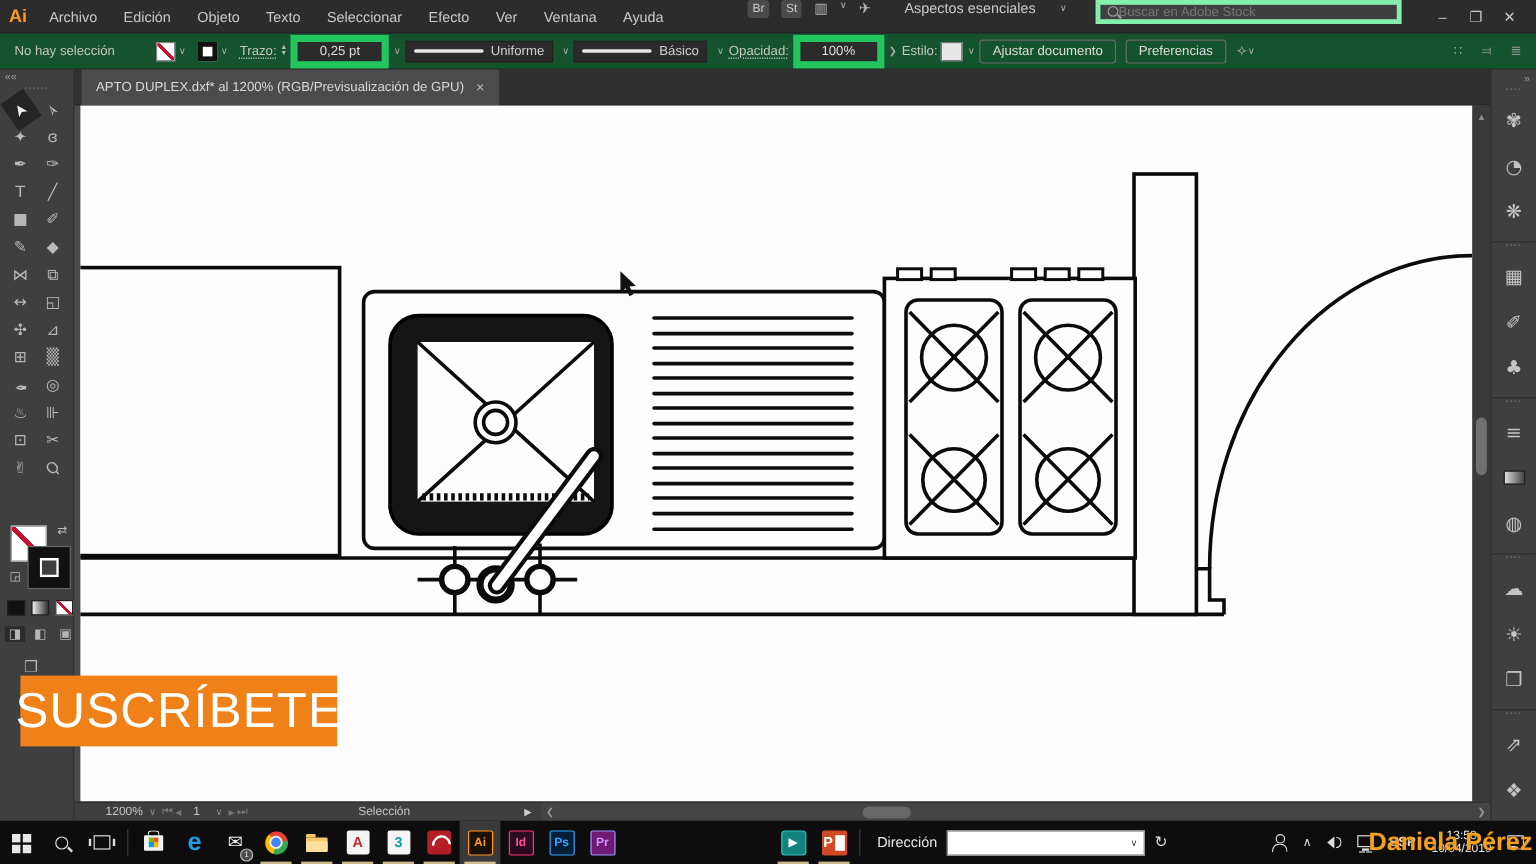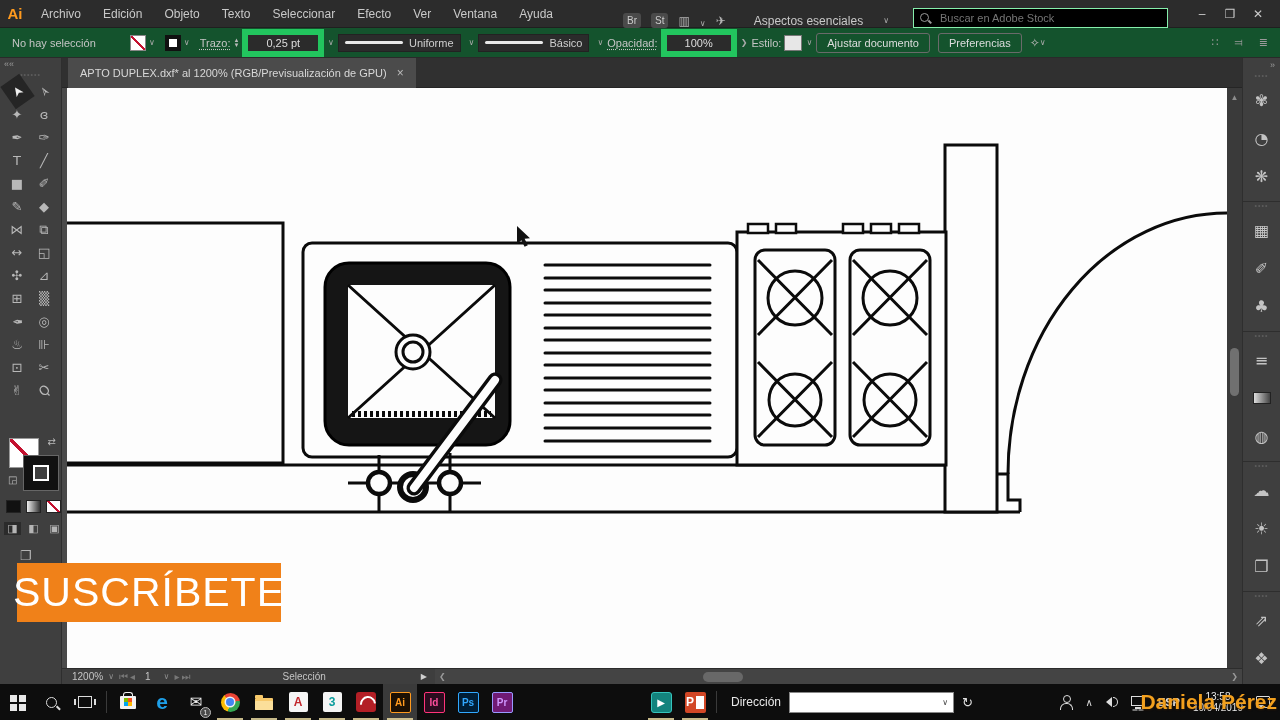--- a/index.html
+++ b/index.html
@@ -5,26 +5,26 @@
   * { margin:0; padding:0; box-sizing:border-box; }
   html,body { background:#000; }
   body { font-family:"Liberation Sans", sans-serif; }
   #stage { position:relative; width:1280px; height:720px; overflow:hidden; background:#3f3f3f; color:#cfcfcf; }
   .glyph, .tool, .rp-icon { font-family:"DejaVu Sans", sans-serif; }
 
   
   #menubar { position:absolute; left:0; top:0; width:1280px; height:28px; background:#2c2c2c; display:flex; align-items:center; border-bottom:1px solid #1f1f1f; }
   #ai-logo { width:30px; text-align:center; color:#ff9a1e; font-weight:bold; font-size:15px; }
   .menu { padding:0 11px; font-size:12px; color:#c9c9c9; line-height:28px; cursor:default;text-align:right; }
-  #mb-right { margin-left:auto; display:flex; align-items:flex-end; gap:10px; padding-right:8px; }
+  #mb-right { margin-left:auto; display:flex; align-items:flex-start; gap:10px; padding-right:8px; }
   .chip { background:#4a4a4a; color:#ccc; font-size:10px; padding:2px 4px; border-radius:3px; }
   .mb-ic { color:#b5b5b5; font-size:12px; font-family:"DejaVu Sans",sans-serif; }
   .chev { font-size:8px; color:#aaa; }
   #workspace { font-size:12px; color:#c9c9c9; margin-left:18px; display:flex; gap:20px; align-items:center; }
-  #stock-search { display:flex; align-items:center; gap:11px; background:#000000; border:1px solid #86efac; width:255px; height:20px; padding:0 6px; margin-left:14px; }
+  #stock-search { display:flex; align-items:center; gap:0; background:#404040; border:4px solid #86efac; width:255px; height:20px; padding:0 6px; margin-left:14px; }
   #stock-search input { background:transparent; border:none; outline:none; color:#8a8a8a; font-size:11px; width:210px; font-family:"Liberation Sans",sans-serif; }
   .mag { position:relative; width:9px; height:9px; border:1.5px solid #9a9a9a; border-radius:50%; display:inline-block; }
   .mag::after { content:""; position:absolute; left:7px; top:7px; width:4px; height:1.5px; background:#9a9a9a; transform:rotate(45deg); }
   #win-controls { display:flex; margin-left:10px; }
   #win-controls span { width:28px; text-align:center; font-size:12px; color:#ccc; line-height:28px; }
 
   
   #controlbar { position:absolute; left:0; top:28px; width:1280px; height:30px; background:#14532d; border-bottom:1px solid #2a2a2a; display:flex; align-items:center; font-size:11px; }
   #controlbar .lbl { color:#c5c5c5; }
   #sel-status { margin-left:12px; width:118px; color:#c5c5c5; }
@@ -82,21 +82,21 @@
 
   
   #canvas { position:absolute; left:62px; top:88px; width:1180px; height:580px; background:#4a4a4a; }
   #artboard { position:absolute; left:5px; top:0; width:1160px; height:580px; background:#fdfdfd; }
   #vscroll { position:absolute; right:0; top:0; width:15px; height:580px; background:#3a3a3a; }
   #vscroll .arr { display:block; text-align:center; color:#8d8d8d; font-size:8px; padding-top:5px; }
   #vthumb { position:absolute; left:3px; top:260px; width:9px; height:48px; background:#707070; border-radius:5px; }
 
   
   #statusbar { position:absolute; left:62px; top:668px; width:1180px; height:16px; background:#3e3e3e; border-top:1px solid #2c2c2c; display:flex; align-items:center; font-size:10px; color:#c5c5c5; }
-  #statusbar .zoomv { margin-left:10px; }
+  #statusbar .zoomv { margin-left:26px; }
   #statusbar .sp { color:#8d8d8d; font-size:8px; margin:0 5px; }
   #statusbar .navdim { color:#777; letter-spacing:2px; }
   #page-num { margin:0 8px; }
   #status-tool { margin-left:90px; }
   #flyout { margin-left:95px; color:#cfcfcf; font-size:8px; }
   #hscroll { position:relative; flex:1; height:100%; margin-left:8px; background:#444; }
   #hscroll .arr { position:absolute; top:3px; font-size:8px; color:#999; }
   #hthumb { position:absolute; left:268px; top:3px; width:40px; height:10px; background:#686868; border-radius:5px; }
 
   

